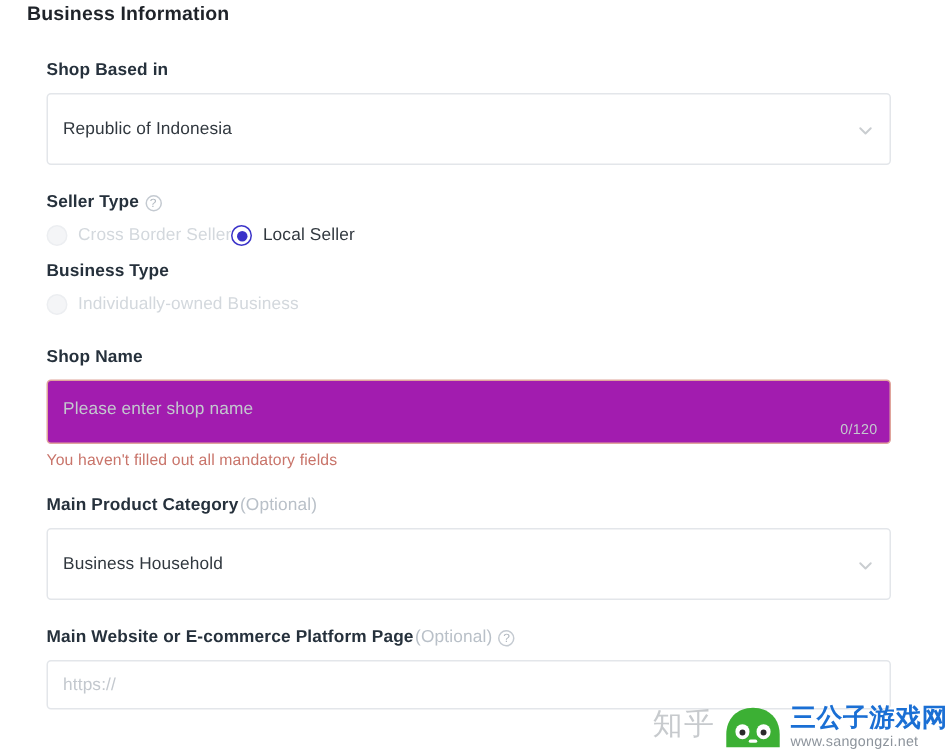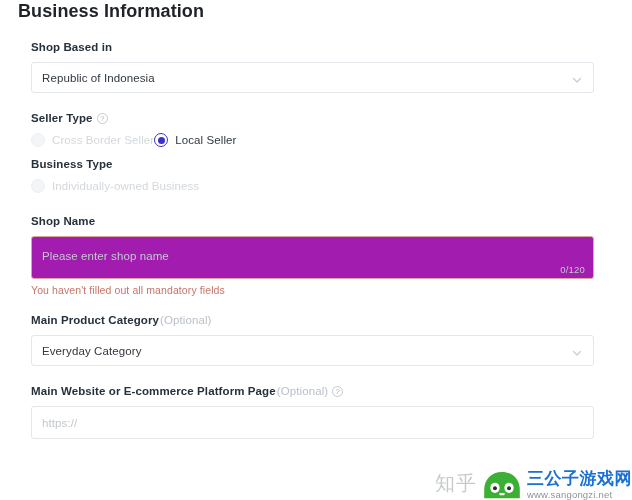--- a/index.html
+++ b/index.html
@@ -14,21 +14,21 @@
     overflow: hidden;
     position: relative;
     -webkit-font-smoothing: antialiased;
   }
 
   
   .page-title {
     position: absolute;
     left: 18px;
     top: 1px;
-    font-size: 18px;
+    font-size: 13px;
     font-weight: bold;
     color: #1f2329;
     letter-spacing: 0.1px;
   }
 
   
   .form {
     position: absolute;
     left: 31px;
     top: 40px;
@@ -75,21 +75,21 @@
     font-weight: normal;
     flex: none;
     box-sizing: border-box;
     cursor: pointer;
   }
 
   
   .input-box {
     position: relative;
     box-sizing: border-box;
-    height: 31px;
+    height: 48px;
     border: 1px solid #e3e6ea;
     border-radius: 3px;
     background: #fff;
     display: flex;
     align-items: center;
     padding: 0 10px;
     cursor: pointer;
   }
   .input-box .value {
     font-size: 11.5px;
@@ -297,21 +297,21 @@
     </div>
     <div class="error-text">You haven't filled out all mandatory fields</div>
   </div>
 
   <div class="field" style="margin-top:17px;">
     <div class="label-row">
       <span class="label-text">Main Product Category</span>
       <span class="label-optional" style="margin-left:-3px;">(Optional)</span>
     </div>
     <div class="input-box">
-      <span class="value">Everyday Category</span>
+      <span class="value">Business Household</span>
       <span class="chevron">
         <svg viewBox="0 0 12 12" width="12" height="12" aria-hidden="true">
           <path d="M2.5 4.5 L6 8 L9.5 4.5" fill="none" stroke="#8a9199" stroke-width="1.3" stroke-linecap="round" stroke-linejoin="round"></path>
         </svg>
       </span>
     </div>
   </div>
 
   <div class="field" style="margin-top:18px;">
     <div class="label-row">

